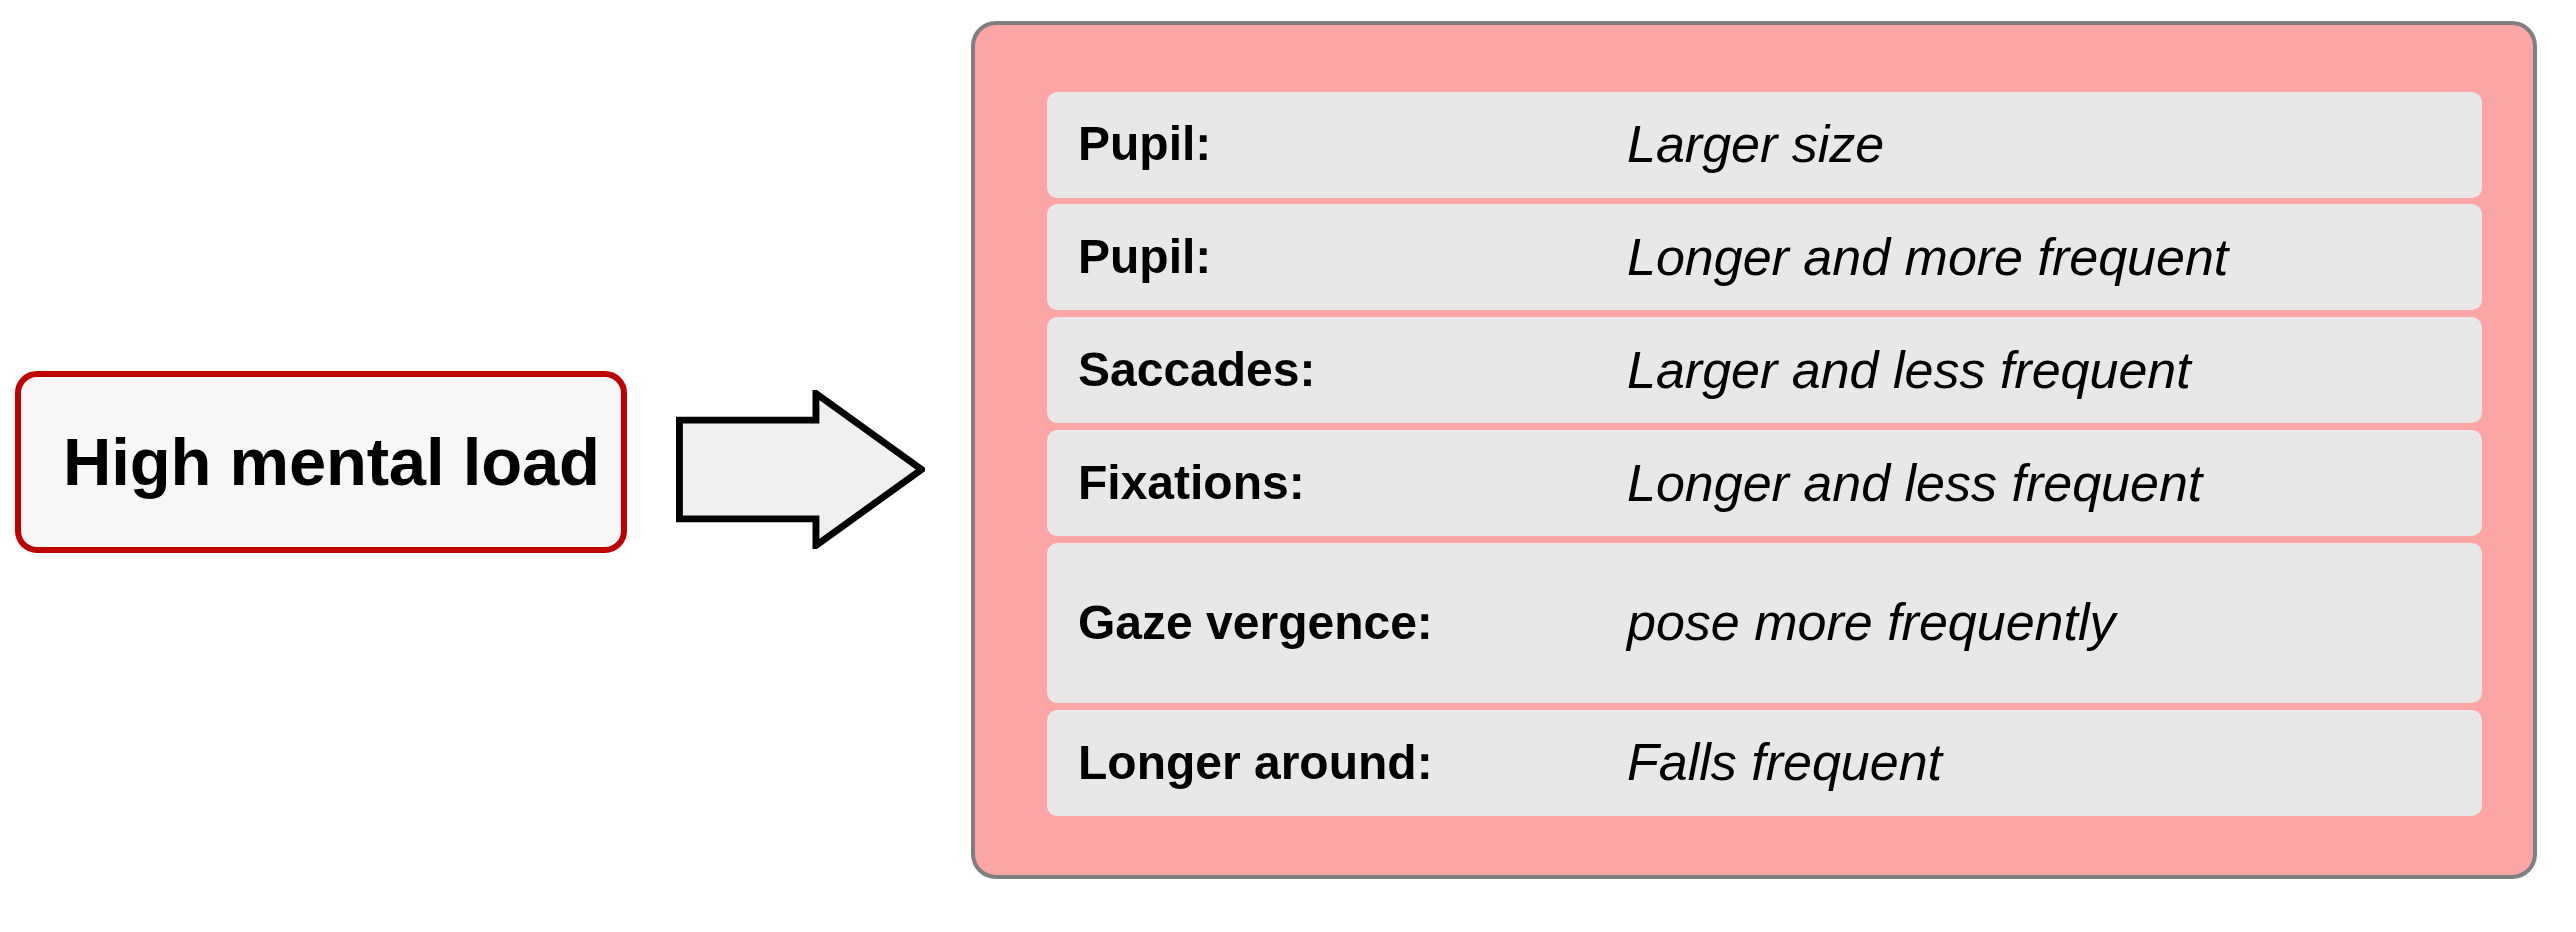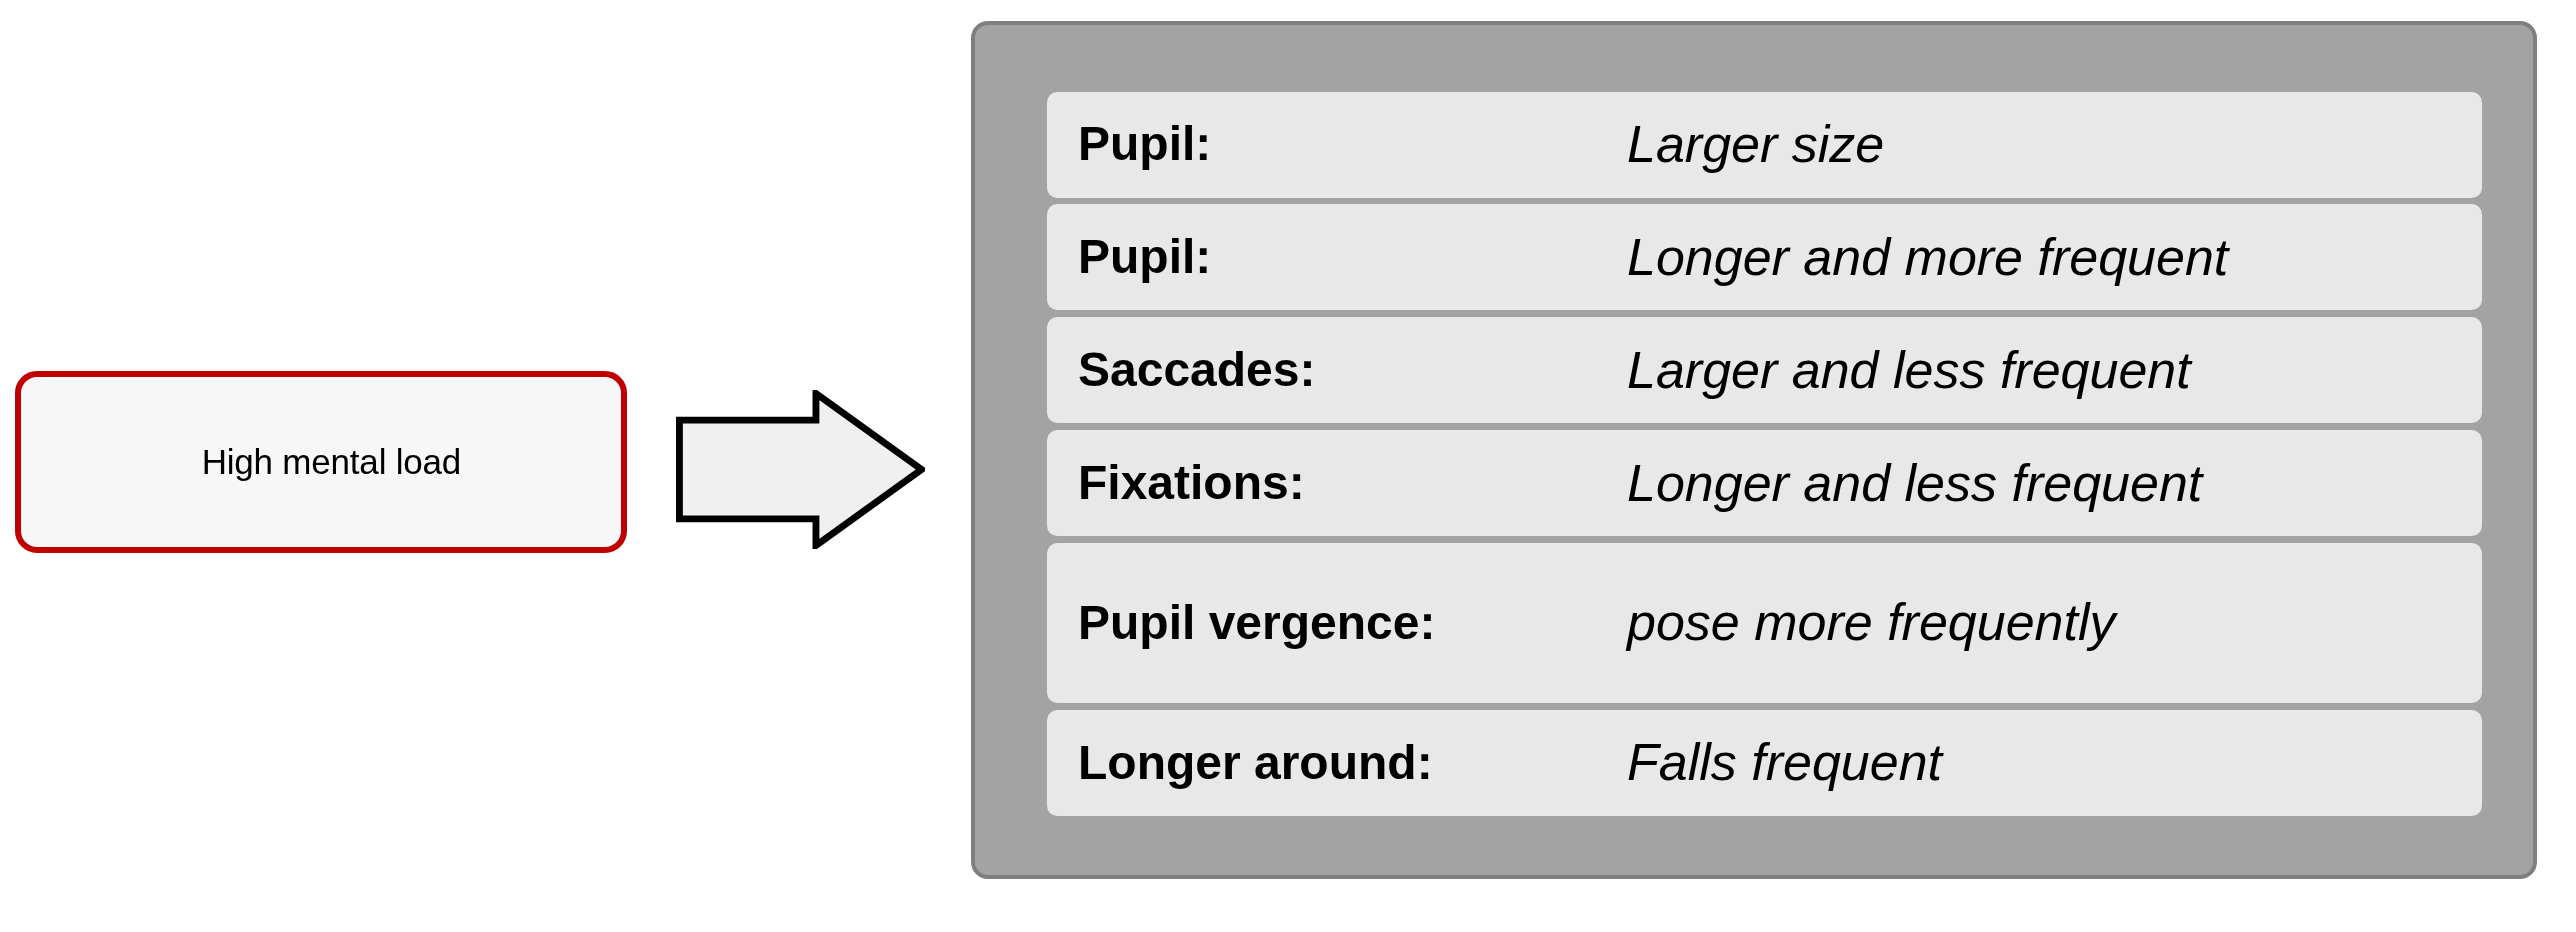--- a/index.html
+++ b/index.html
@@ -31,22 +31,22 @@
     height: 182px;
     box-sizing: border-box;
     background: #f7f7f7;
     border: 6px solid #c00000;
     border-radius: 22px;
     display: flex;
     align-items: center;
     justify-content: center;
   }
   .load-box-label {
-    font-size: 35px;
-    font-weight: normal;
+    font-size: 67px;
+    font-weight: bold;
     color: #000000;
     letter-spacing: -0.2px;
     white-space: nowrap;
     line-height: 1.05;
     margin-left: 20px;
   }
 
   
   .arrow-wrap {
     position: absolute;
@@ -62,23 +62,23 @@
   }
 
   
   .panel {
     position: absolute;
     left: 971px;
     top: 20.6px;
     width: 1566px;
     height: 858px;
     box-sizing: border-box;
-    background: #a3a3a3;
+    background: #fca5a5;
     border: 4.3px solid #7f7f7f;
-    border-radius: 17px;
+    border-radius: 25px;
     padding: 67px 51px 67px 72px;
   }
   .rows {
     display: flex;
     flex-direction: column;
     gap: 6.9px;
   }
   .row {
     background: #e8e8e8;
     border-radius: 10.3px;
@@ -152,21 +152,21 @@
       </div>
 
       <div class="row">
         <div class="row-label">Fixations:</div>
         <div class="row-value">
           <span class="line">Longer and less frequent</span>
         </div>
       </div>
 
       <div class="row tall">
-        <div class="row-label">Pupil vergence:</div>
+        <div class="row-label">Gaze vergence:</div>
         <div class="row-value">
           <span class="line">pose more frequently</span>
         </div>
       </div>
 
       <div class="row">
         <div class="row-label">Longer around:</div>
         <div class="row-value">
           <span class="line">Falls frequent</span>
         </div>

